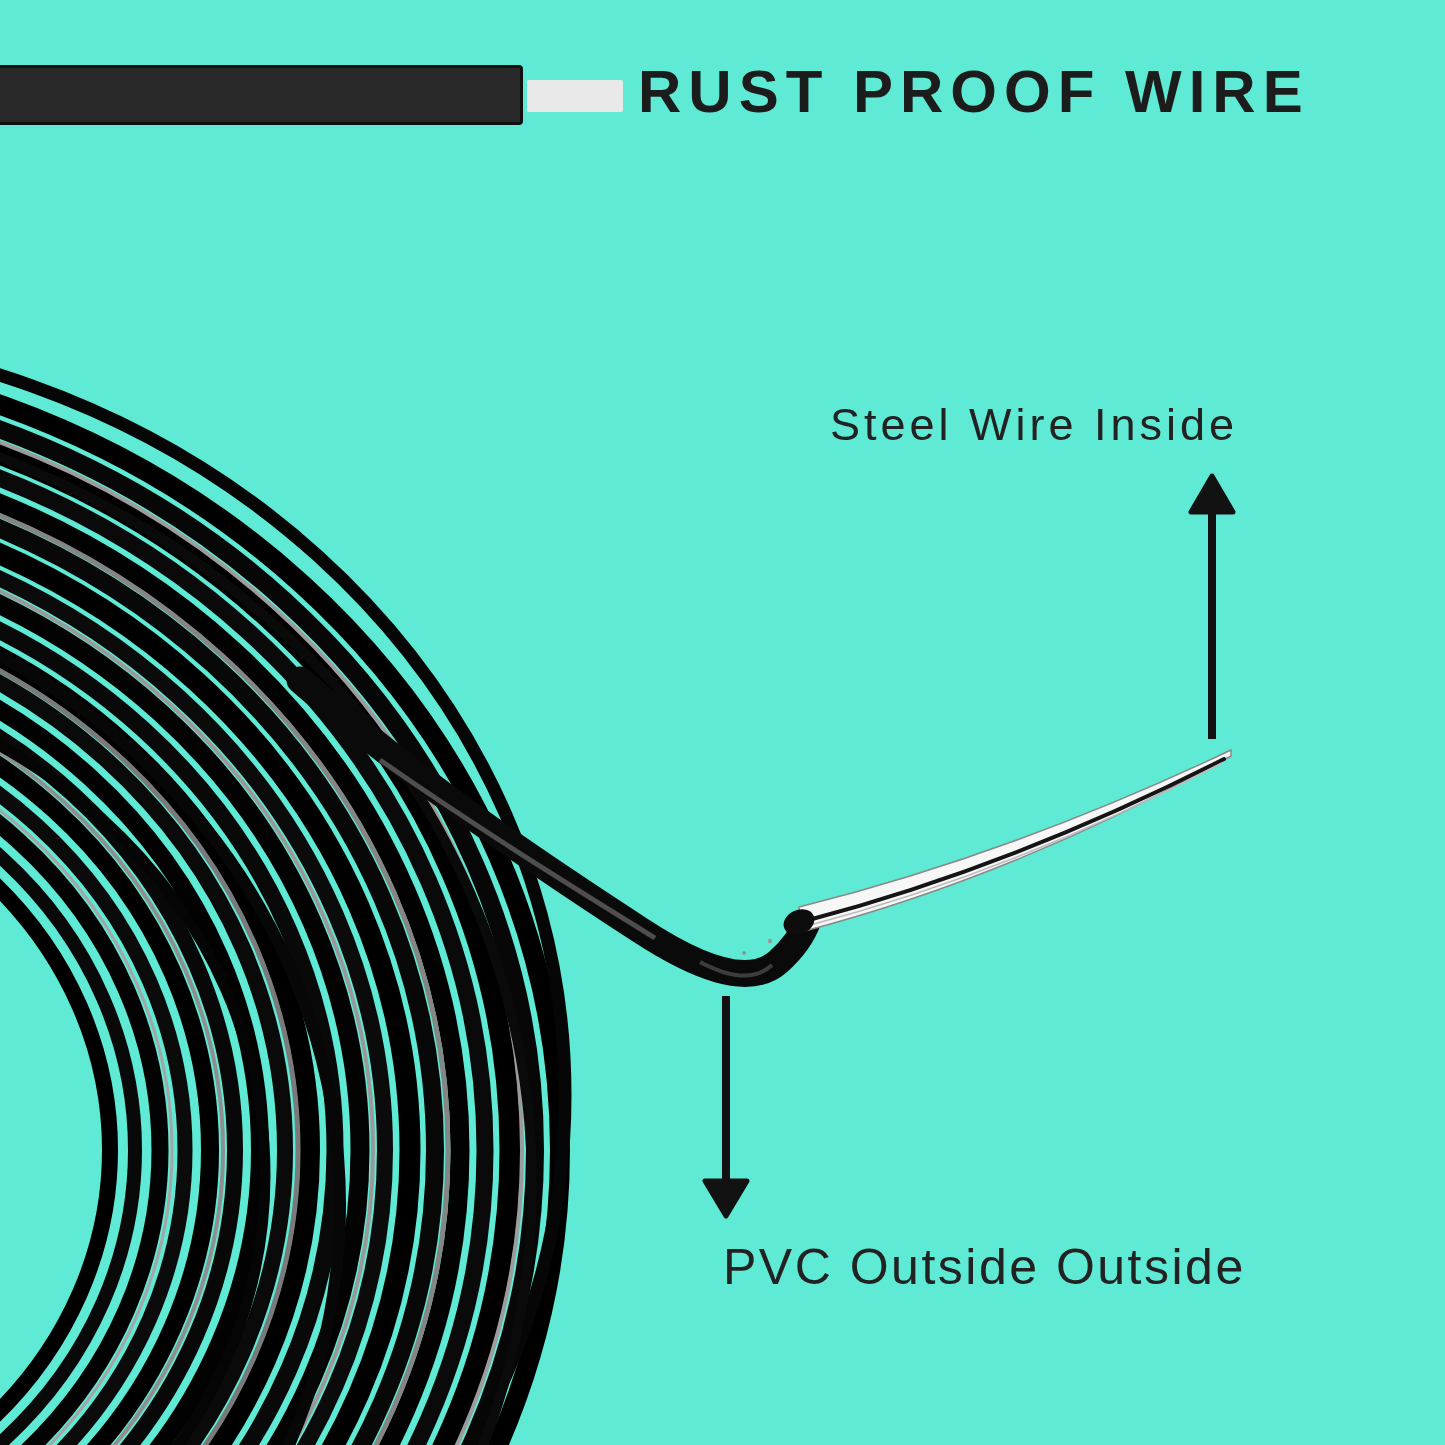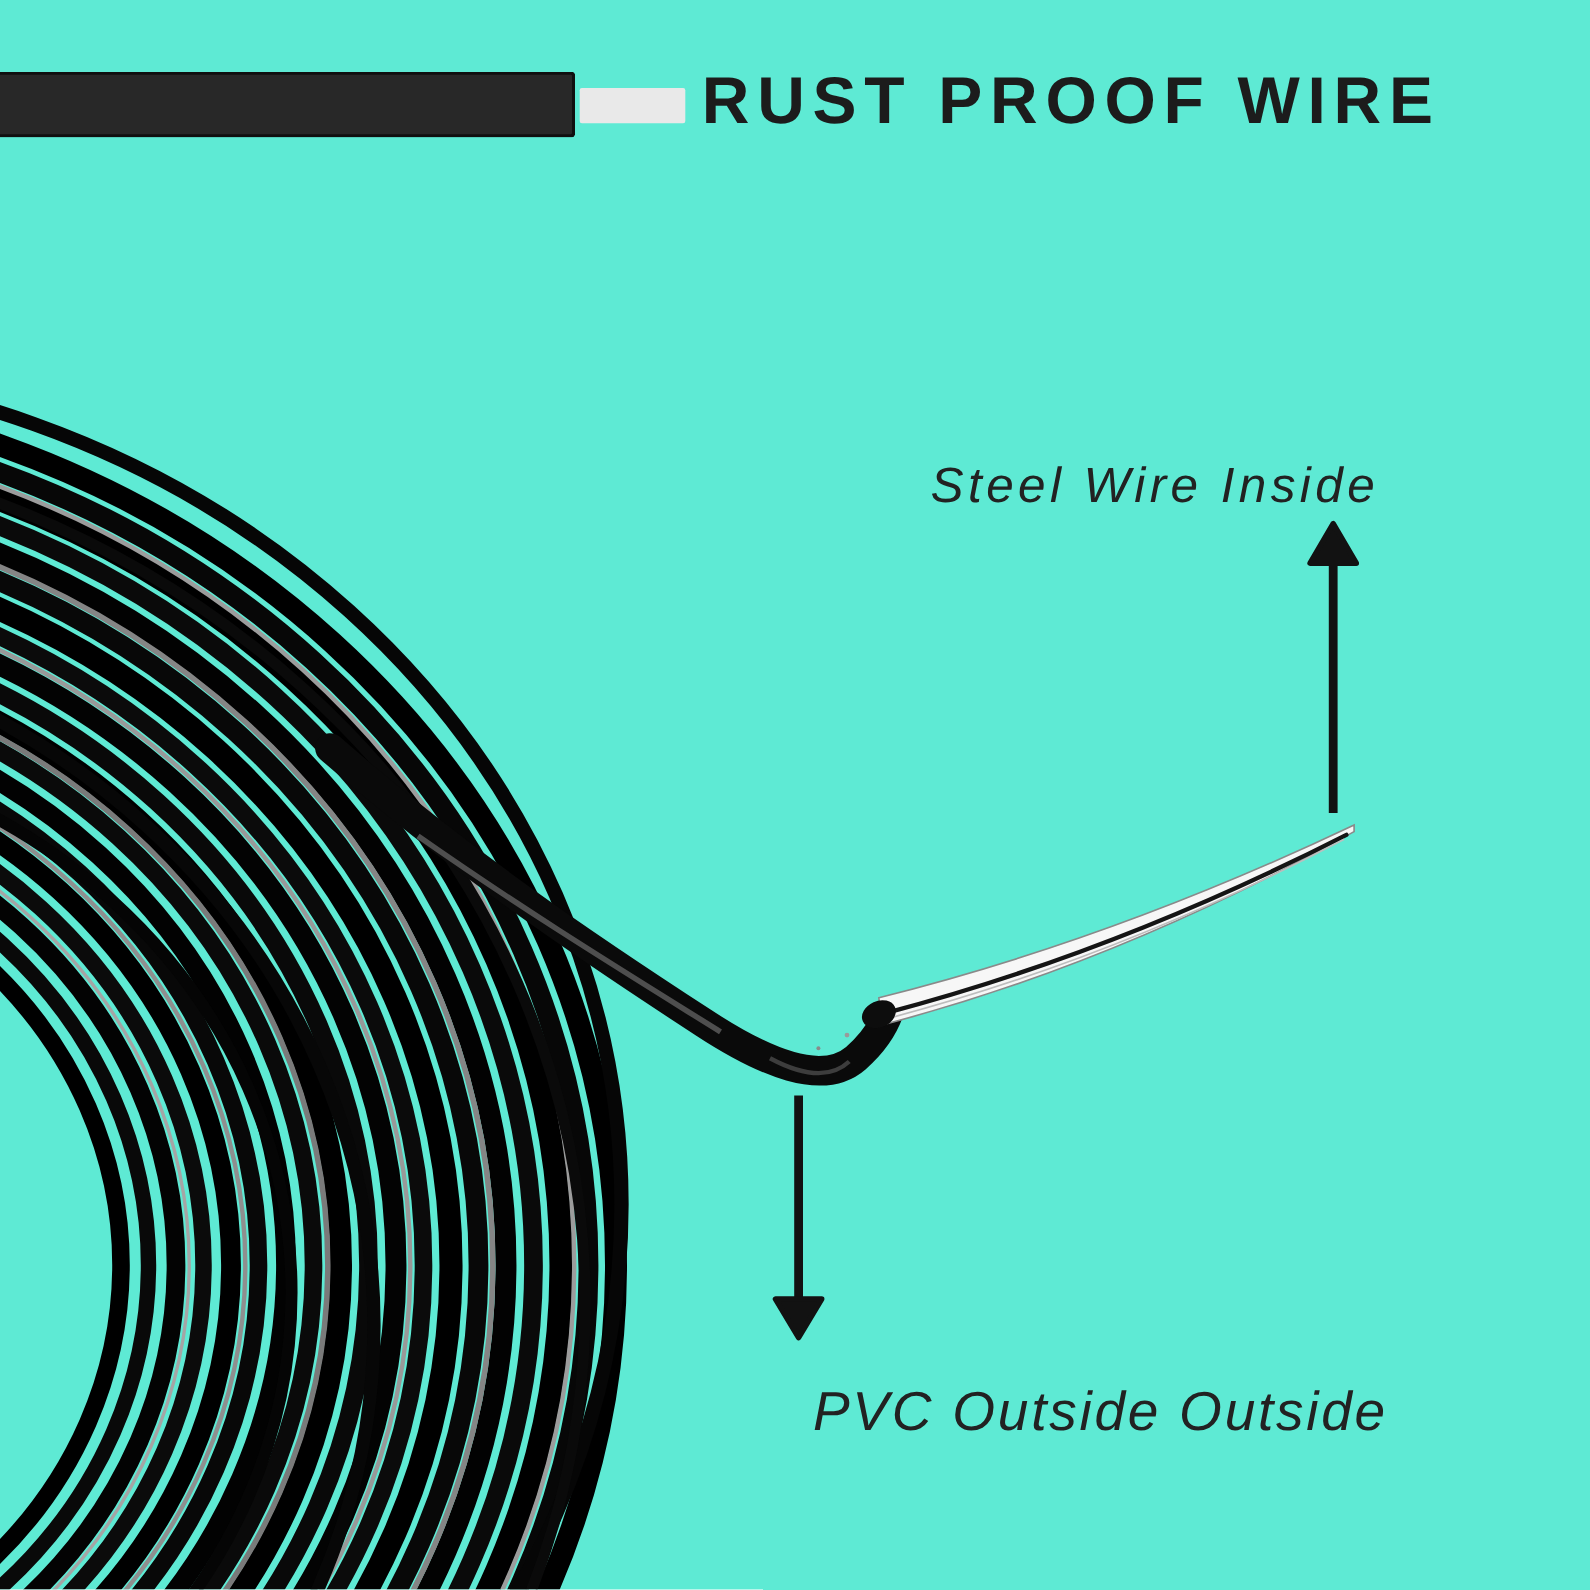--- a/index.html
+++ b/index.html
@@ -16,23 +16,22 @@
   .sample-tip{
     position:absolute;left:527px;top:80px;width:96px;height:32px;
     background:#e9e9e9;border-radius:2px;
   }
   .title{
     position:absolute;left:638px;top:62px;margin:0;
     font-size:60px;font-weight:bold;line-height:1;letter-spacing:7px;
     color:#1c1c1c;white-space:nowrap;
   }
   .anno{
-    position:absolute;margin:16px;line-height:1;color:#222222;white-space:nowrap;
+    position:absolute;margin:0;line-height:1;color:#222222;white-space:nowrap;
     font-weight:normal;
-    font-style:italic;
   }
   .anno.steel{left:830px;top:402px;font-size:45px;letter-spacing:4px;}
   .anno.pvc{left:723px;top:1242px;font-size:50px;letter-spacing:2.5px;}
 </style>
 </head>
 <body>
 
 <div class="canvas">
 
   <svg class="photo-svg" viewBox="0 0 1445 1445" aria-hidden="true">

